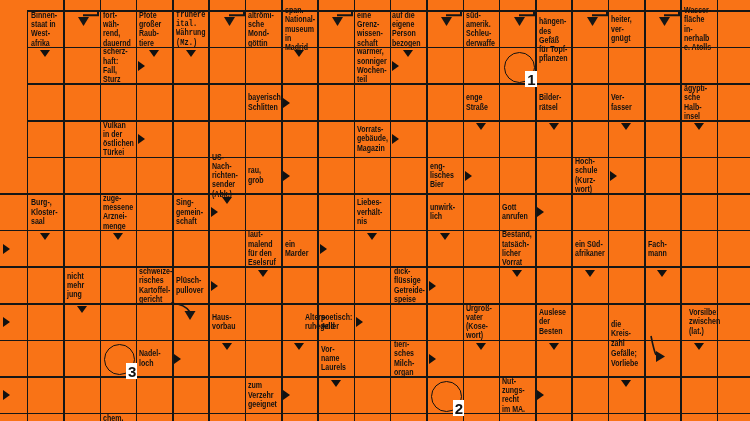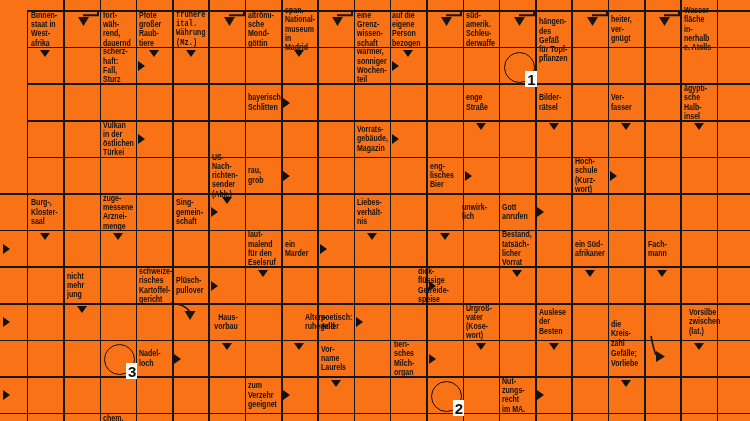--- a/index.html
+++ b/index.html
@@ -222,21 +222,21 @@
     <div class="clue" style="left: 173.7px; top: 194.8px; width: 34.7px; height: 35px;">
       <div class="t">Sing-
 gemein-
 schaft</div>
     </div>
     <div class="clue" style="left: 355.2px; top: 194.8px; width: 34.7px; height: 35px;">
       <div class="t">Liebes-
 verhält-
 nis</div>
     </div>
-    <div class="clue" style="left: 427.8px; top: 194.8px; width: 34.7px; height: 35px; padding-left: 32px;">
+    <div class="clue" style="left: 427.8px; top: 194.8px; width: 34.7px; height: 35px;">
       <div class="t">unwirk-
 lich</div>
     </div>
     <div class="clue" style="left: 500.4px; top: 194.8px; width: 34.7px; height: 35px;">
       <div class="t">Gott
 anrufen</div>
     </div>
     <div class="clue" style="left: 246.3px; top: 231.4px; width: 34.7px; height: 35px;">
       <div class="t">laut-
 malend
@@ -269,27 +269,27 @@
     <div class="clue" style="left: 137.4px; top: 268px; width: 34.7px; height: 35px;">
       <div class="t">schweize-
 risches
 Kartoffel-
 gericht</div>
     </div>
     <div class="clue" style="left: 173.7px; top: 268px; width: 34.7px; height: 35px;">
       <div class="t">Plüsch-
 pullover</div>
     </div>
-    <div class="clue" style="left: 391.5px; top: 268px; width: 50px; height: 35px; padding-left: 24px;">
+    <div class="clue" style="left: 391.5px; top: 268px; width: 50px; height: 35px;">
       <div class="t">dick-
 flüssige
 Getreide-
 speise</div>
     </div>
-    <div class="clue" style="left: 210px; top: 304.6px; width: 34.7px; height: 35px; text-align: right;">
+    <div class="clue" style="left: 210px; top: 304.6px; width: 34.7px; height: 35px;">
       <div class="t">Haus-
 vorbau</div>
     </div>
     <div class="clue" style="left: 282.6px; top: 304.6px; width: 34.7px; height: 35px; margin-left: 20px;">
       <div class="t">Alters-
 ruhegeld</div>
     </div>
     <div class="clue" style="left: 318.9px; top: 304.6px; width: 34.7px; height: 35px;">
       <div class="t">poetisch:
 Adler</div>

